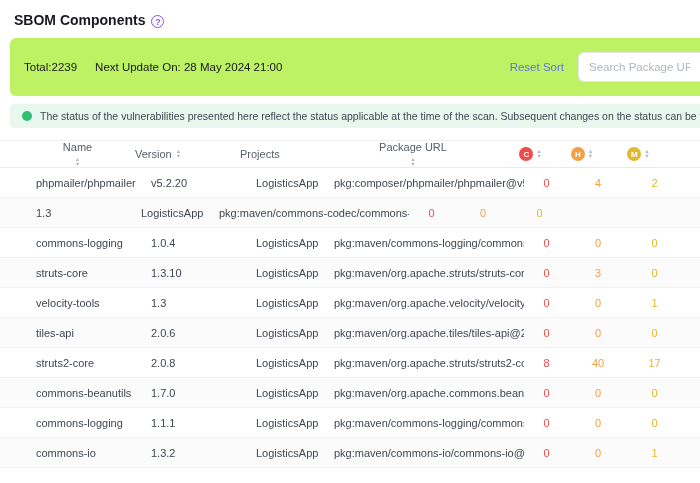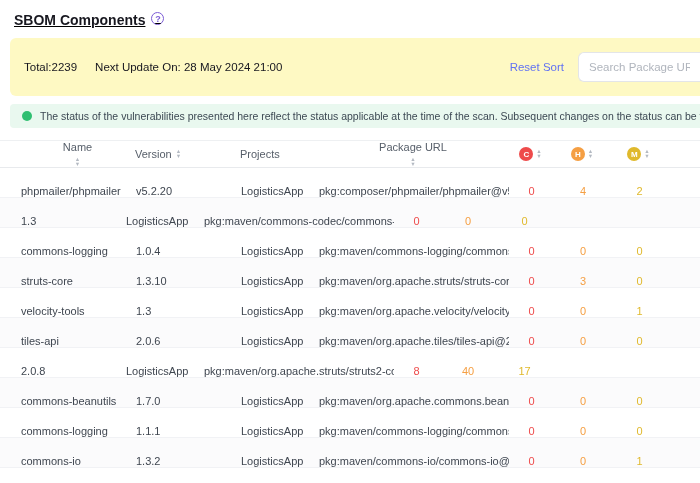--- a/index.html
+++ b/index.html
@@ -1,25 +1,25 @@
 <!DOCTYPE html>
 <html><head>
 <meta charset="utf-8">
 <style>
   * { box-sizing: border-box; }
   body { margin: 0; font-family: "Liberation Sans", sans-serif; background: #fff; }
   .page { position: relative; width: 700px; height: 483px; overflow: hidden; background: #fff; }
 
-  .page-header { display: flex; align-items: flex-start; gap: 6px; padding: 12px 14px 10px; text-decoration: underline; }
+  .page-header { display: flex; align-items: flex-end; gap: 6px; padding: 12px 14px 10px; }
   .page-header h1 { font-size: 14px; margin: 0; color: #17171f; font-weight: 700; }
   .help { width: 13px; height: 13px; border: 1.3px solid #7c5cd6; color: #7c5cd6; border-radius: 50%;
           font-size: 9px; display: inline-flex; align-items: center; justify-content: center;
           font-weight: 700; cursor: pointer; }
 
-  .card { margin-left: 10px; background: #fef9c3; border-radius: 6px 0 0 6px; height: 58px;
+  .card { margin-left: 10px; background: #bef264; border-radius: 6px 0 0 6px; height: 58px;
           display: flex; align-items: center; padding-left: 14px; }
   .total { font-size: 11.5px; color: #17171f; margin-right: 18px; white-space: nowrap; }
   .updates { font-size: 11.5px; color: #17171f; display: flex; flex-direction: column; gap: 6px; }
   .spacer { flex: 1; }
   .reset { font-size: 11.5px; color: #6172f3; margin-right: 14px; cursor: pointer; white-space: nowrap; }
   .search { height: 30px; width: 122px; border: 1px solid #e3e5e8; border-right: none;
             border-radius: 6px 0 0 6px; padding: 0 10px; font-size: 11.5px; color: #333;
             outline: none; background: #fff; flex: none; }
   .search::placeholder { color: #b0b5bd; }
 
@@ -40,22 +40,22 @@
   .col-projects { width: 78px; }
   .col-purl { width: 190px; overflow: hidden; white-space: nowrap; flex-direction: column; }
   .col-c { width: 45px; }
   .col-h { width: 58px; }
   .col-m { width: 55px; }
   .sev { display: flex; justify-content: center; align-items: center; gap: 3px; }
 
   .sev-circle { width: 14px; height: 14px; border-radius: 50%; color: #fff; font-size: 8px;
                 font-weight: 700; display: inline-flex; align-items: center; justify-content: center; }
 
-  .row { display: flex; align-items: flex-end; height: 30px; border-bottom: 1px solid #f1f2f5;
-         font-size: 11px; color: #3f4650; padding-left: 21px; cursor: pointer; }
+  .row { display: flex; align-items: center; height: 30px; border-bottom: 1px solid #f1f2f5;
+         font-size: 11px; color: #3f4650; padding-left: 36px; cursor: pointer; }
   .row:nth-child(even) { background: #fbfbfc; }
   .cell { white-space: nowrap; overflow: hidden; }
 </style>
 </head>
 <body>
 
 <div class="page">
 
   <div class="page-header">
     <h1>SBOM Components</h1>
@@ -173,20 +173,21 @@
         <div class="row">
           <div class="cell col-name">tiles-api</div>
           <div class="cell col-version">2.0.6</div>
           <div class="cell col-projects">LogisticsApp</div>
           <div class="cell col-purl">pkg:maven/org.apache.tiles/tiles-api@2.0.6</div>
           <div class="cell sev col-c" style="color: rgb(238, 75, 75);">0</div>
           <div class="cell sev col-h" style="color: rgb(245, 159, 67);">0</div>
           <div class="cell sev col-m" style="color: rgb(224, 185, 44);">0</div>
         </div>
         <div class="row">
+          <div class="cell col-name">struts2-core</div>
           <div class="cell col-version">2.0.8</div>
           <div class="cell col-projects">LogisticsApp</div>
           <div class="cell col-purl">pkg:maven/org.apache.struts/struts2-core...</div>
           <div class="cell sev col-c" style="color: rgb(238, 75, 75);">8</div>
           <div class="cell sev col-h" style="color: rgb(245, 159, 67);">40</div>
           <div class="cell sev col-m" style="color: rgb(224, 185, 44);">17</div>
         </div>
         <div class="row">
           <div class="cell col-name">commons-beanutils</div>
           <div class="cell col-version">1.7.0</div>

